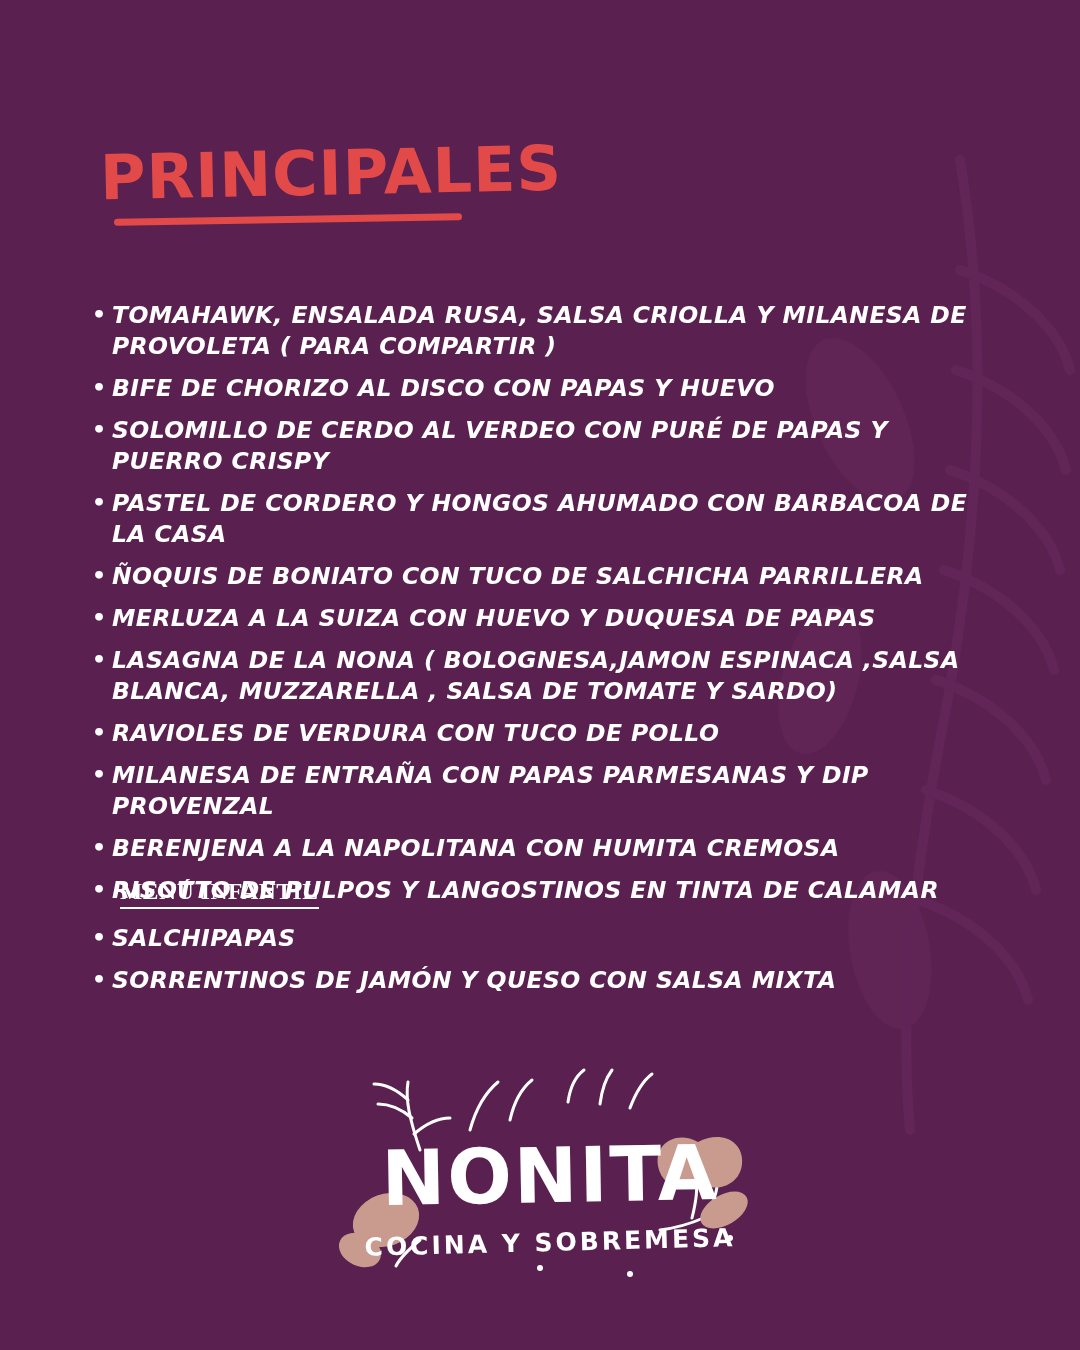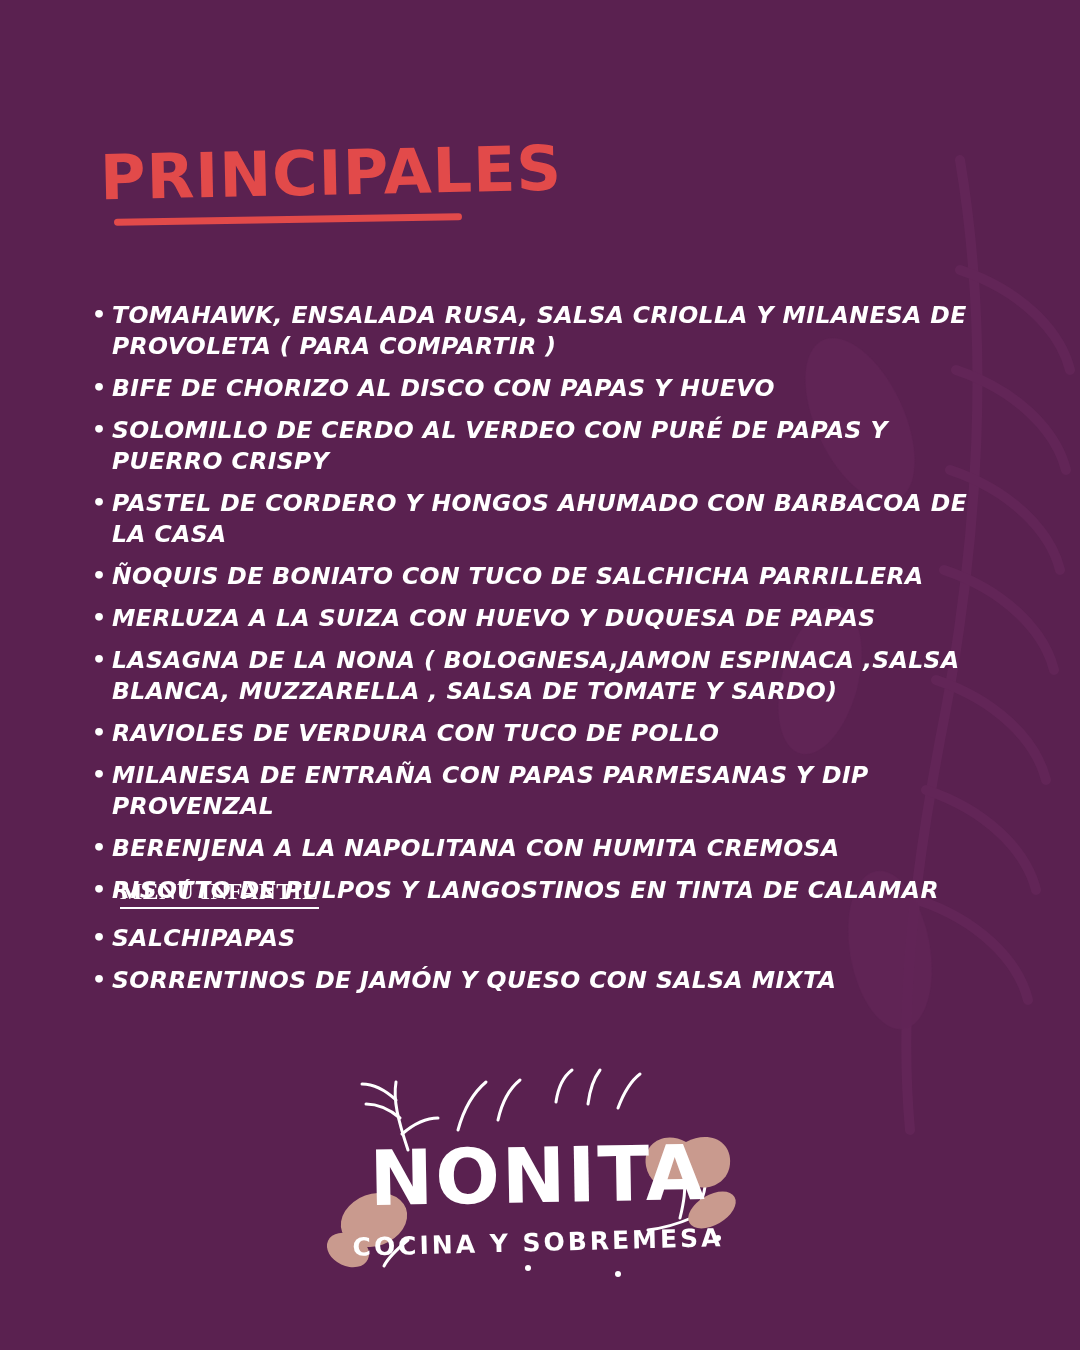--- a/index.html
+++ b/index.html
@@ -112,21 +112,21 @@
   }
   .kids-list {
     list-style: none;
     margin: 14px 0 0 0;
     padding: 0;
   }
 
   
   .logo-wrap {
     position: absolute;
-    left: 288px;
+    left: 300px;
     top: 1060px;
     width: 500px;
     height: 230px;
   }
   .logo-name {
     position: absolute;
     left: 0;
     top: 78px;
     width: 500px;
     text-align: center;

